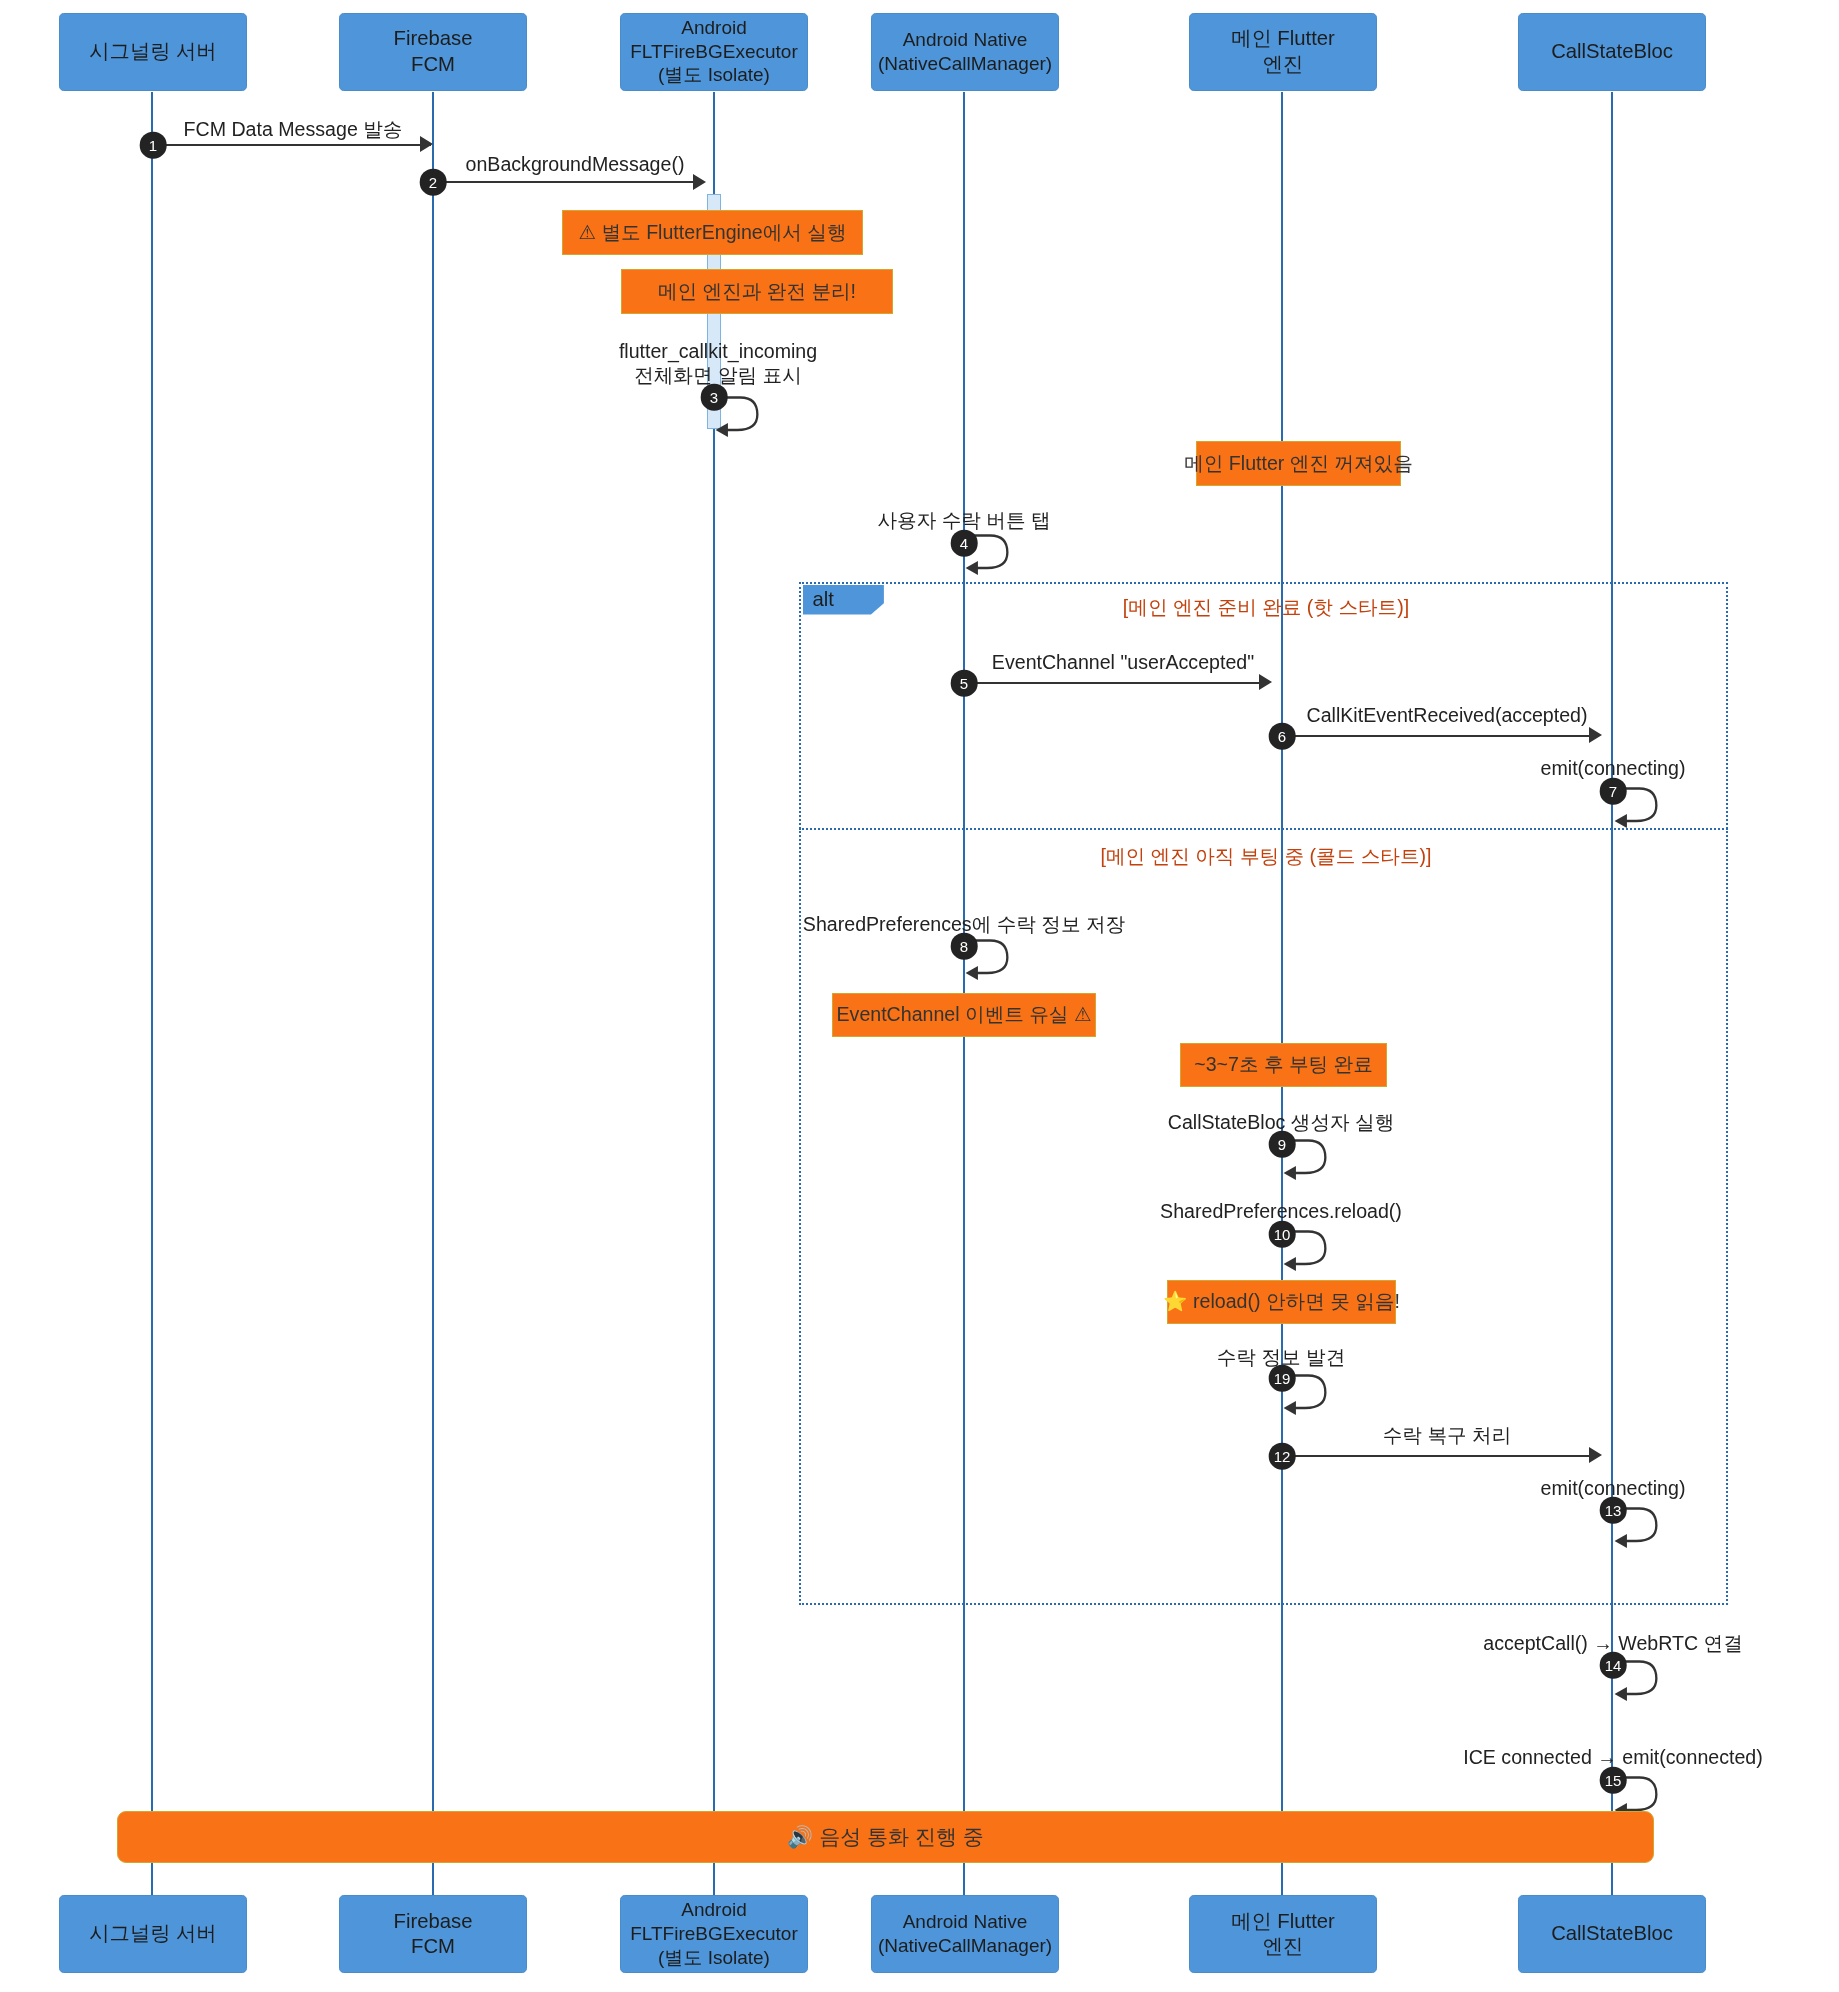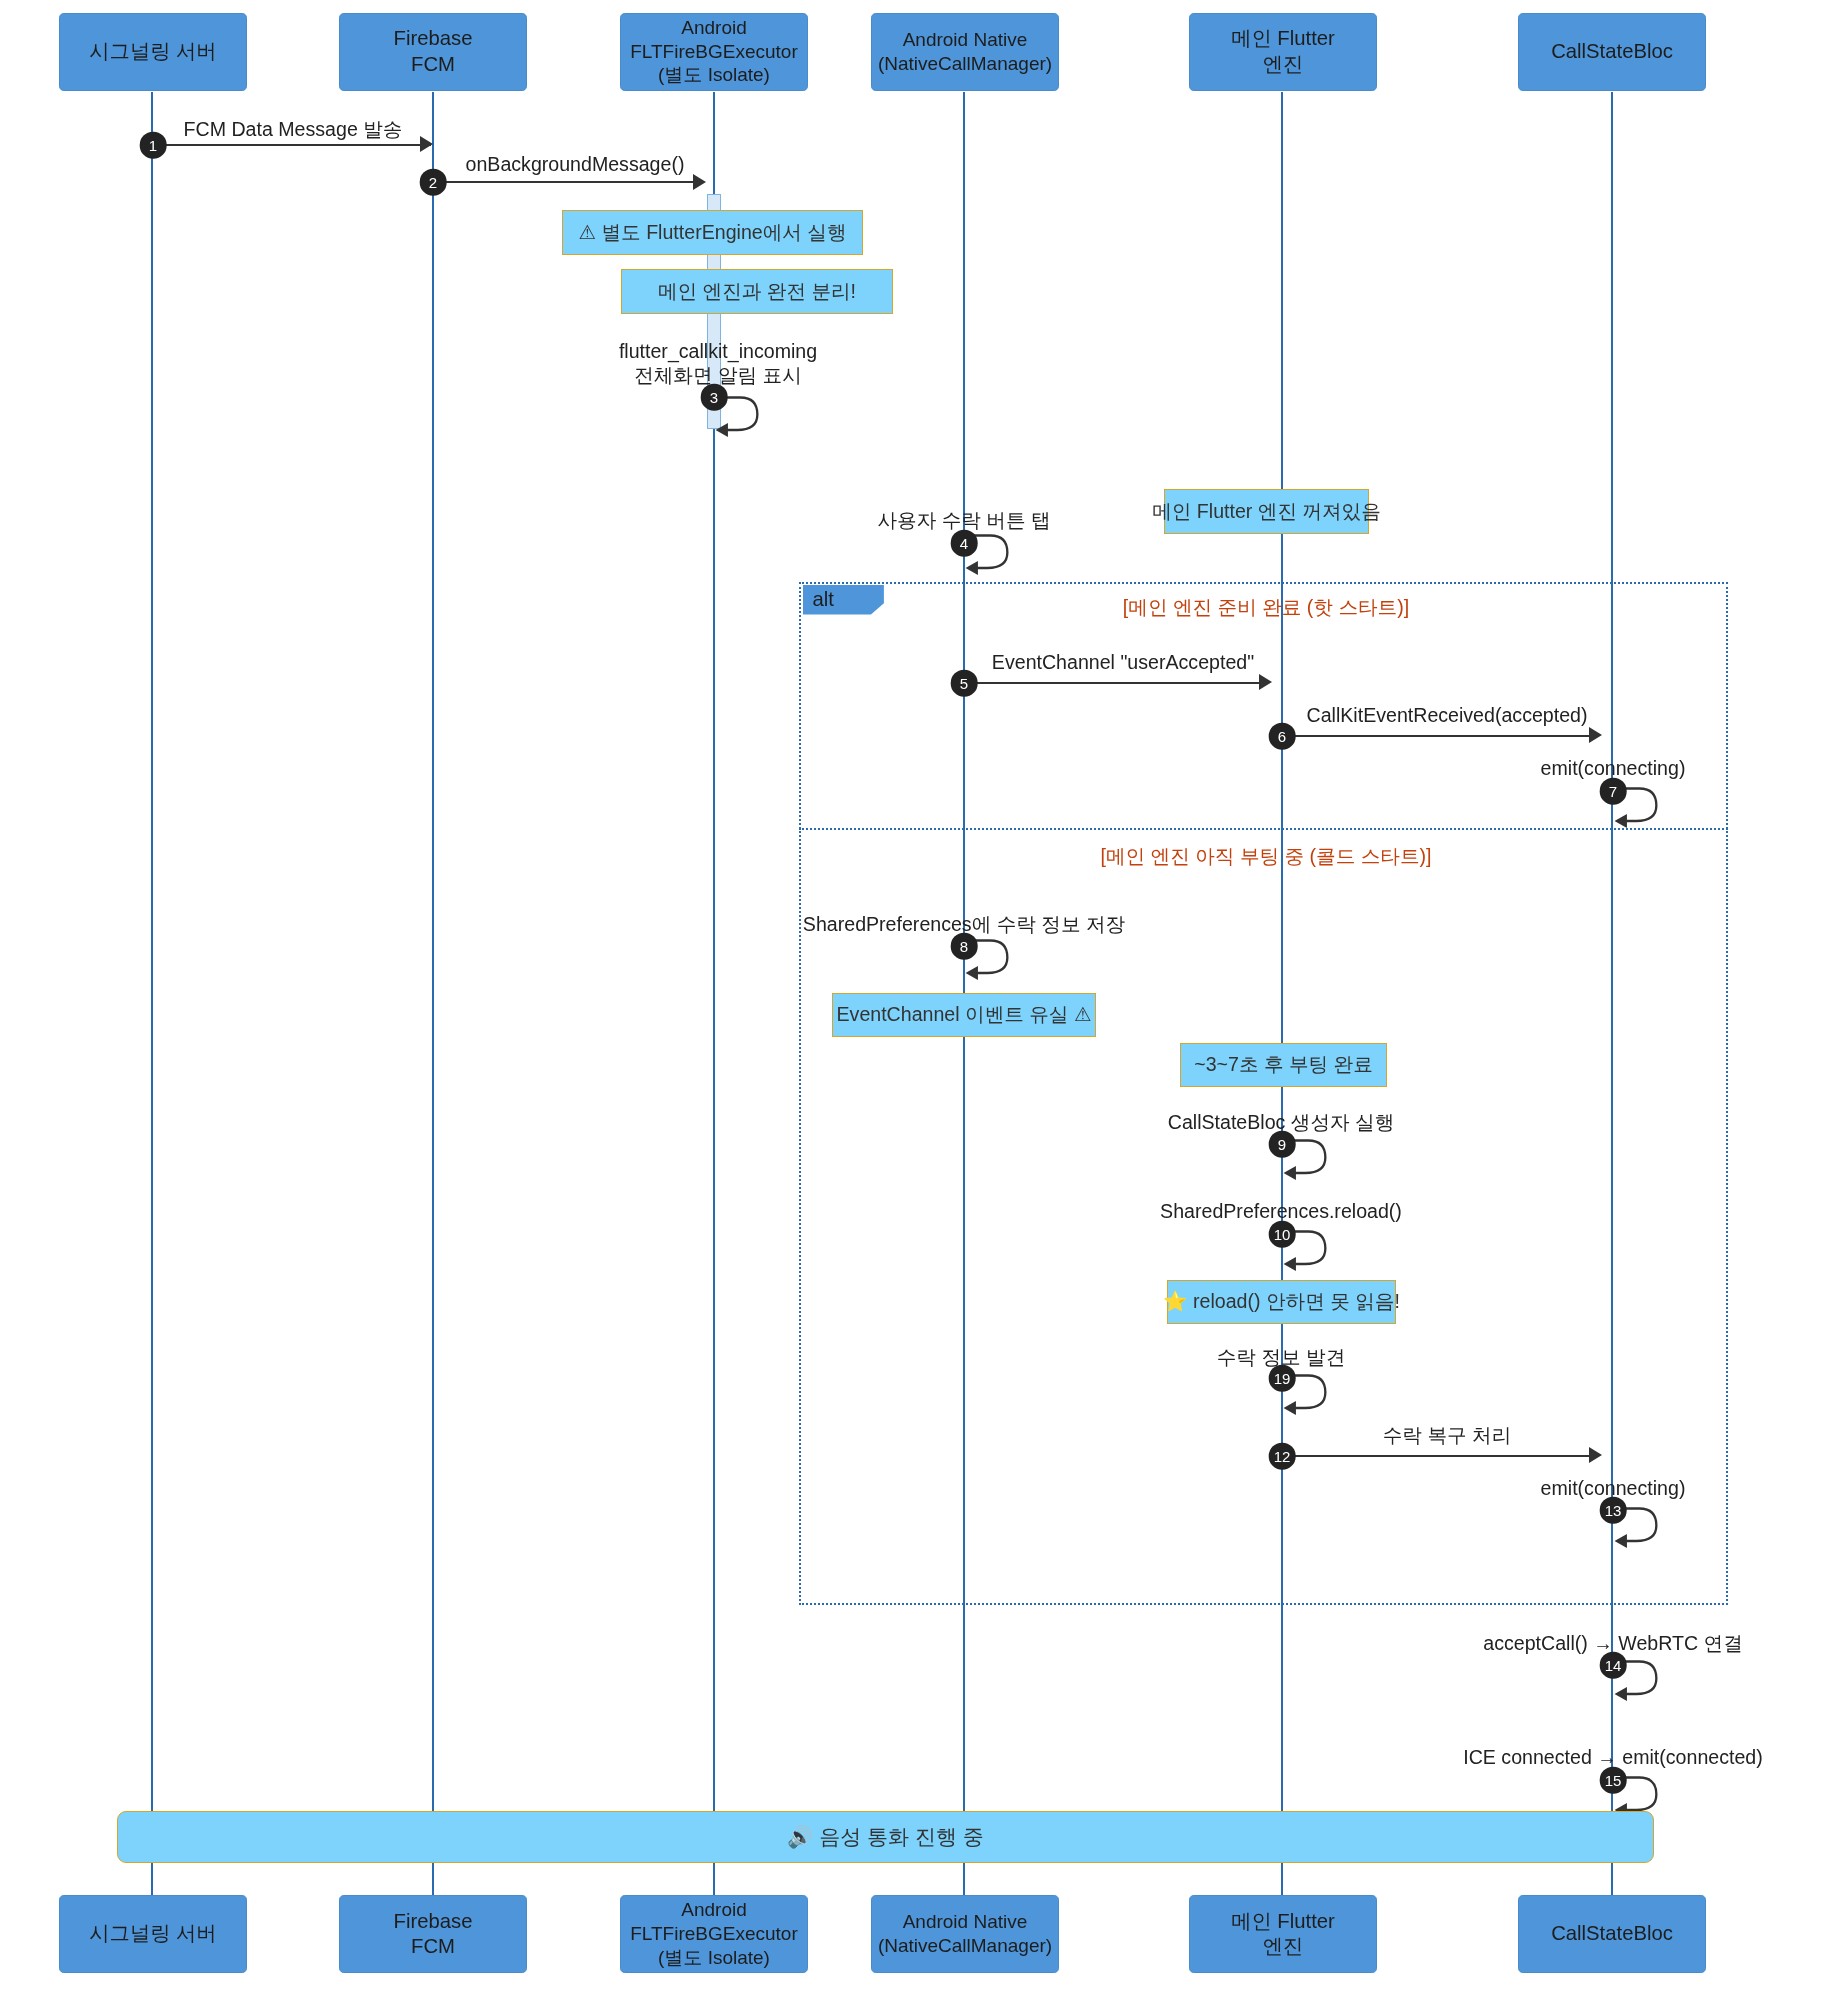--- a/index.html
+++ b/index.html
@@ -50,21 +50,21 @@
   .activation {
     position: absolute;
     width: 14px;
     background: #d7e9f9;
     border: 1.6px solid #7fb4e0;
     box-sizing: border-box;
   }
   
   .note {
     position: absolute;
-    background: #7dd3fc;
+    background: #f97316;
     border: 1.6px solid #d4a72c;
     box-sizing: border-box;
     display: flex;
     align-items: center;
     justify-content: center;
     text-align: center;
     color: #333333;
     font-size: 19.6px;
     padding: 4.7px 11px;
     line-height: 1.3;
@@ -199,21 +199,21 @@
   <div class="msg-label" style="left:718px; top:339px; line-height:1.25; white-space:pre-line;">flutter_callkit_incoming
 전체화면 알림 표시</div>
   <div class="selfmsg" style="left:714px; top:391px;">
     <svg width="48" height="44" viewBox="0 0 62 56">
       <path d="M2,8 L34,8 Q56,8 56,30 Q56,50 30,50 L10,50" fill="none" stroke="#333" stroke-width="3"></path>
       <polygon points="18,41 2,50 18,59" fill="#333"></polygon>
     </svg>
   </div>
   <div class="seq-num" style="left:714px; top:397px;">3</div>
 
-  <div class="note" style="left:1164px; top:441px; width:205px; height:45px;margin-top:48px;">메인 Flutter 엔진 꺼져있음</div>
+  <div class="note" style="left:1196px; top:441px; width:205px; height:45px;">메인 Flutter 엔진 꺼져있음</div>
 
   <div class="msg-label" style="left:964px; top:507px;">사용자 수락 버튼 탭</div>
   <div class="selfmsg" style="left:964px; top:529px;">
     <svg width="48" height="44" viewBox="0 0 62 56">
       <path d="M2,8 L34,8 Q56,8 56,30 Q56,50 30,50 L10,50" fill="none" stroke="#333" stroke-width="3"></path>
       <polygon points="18,41 2,50 18,59" fill="#333"></polygon>
     </svg>
   </div>
   <div class="seq-num" style="left:964px; top:543px;">4</div>
 

